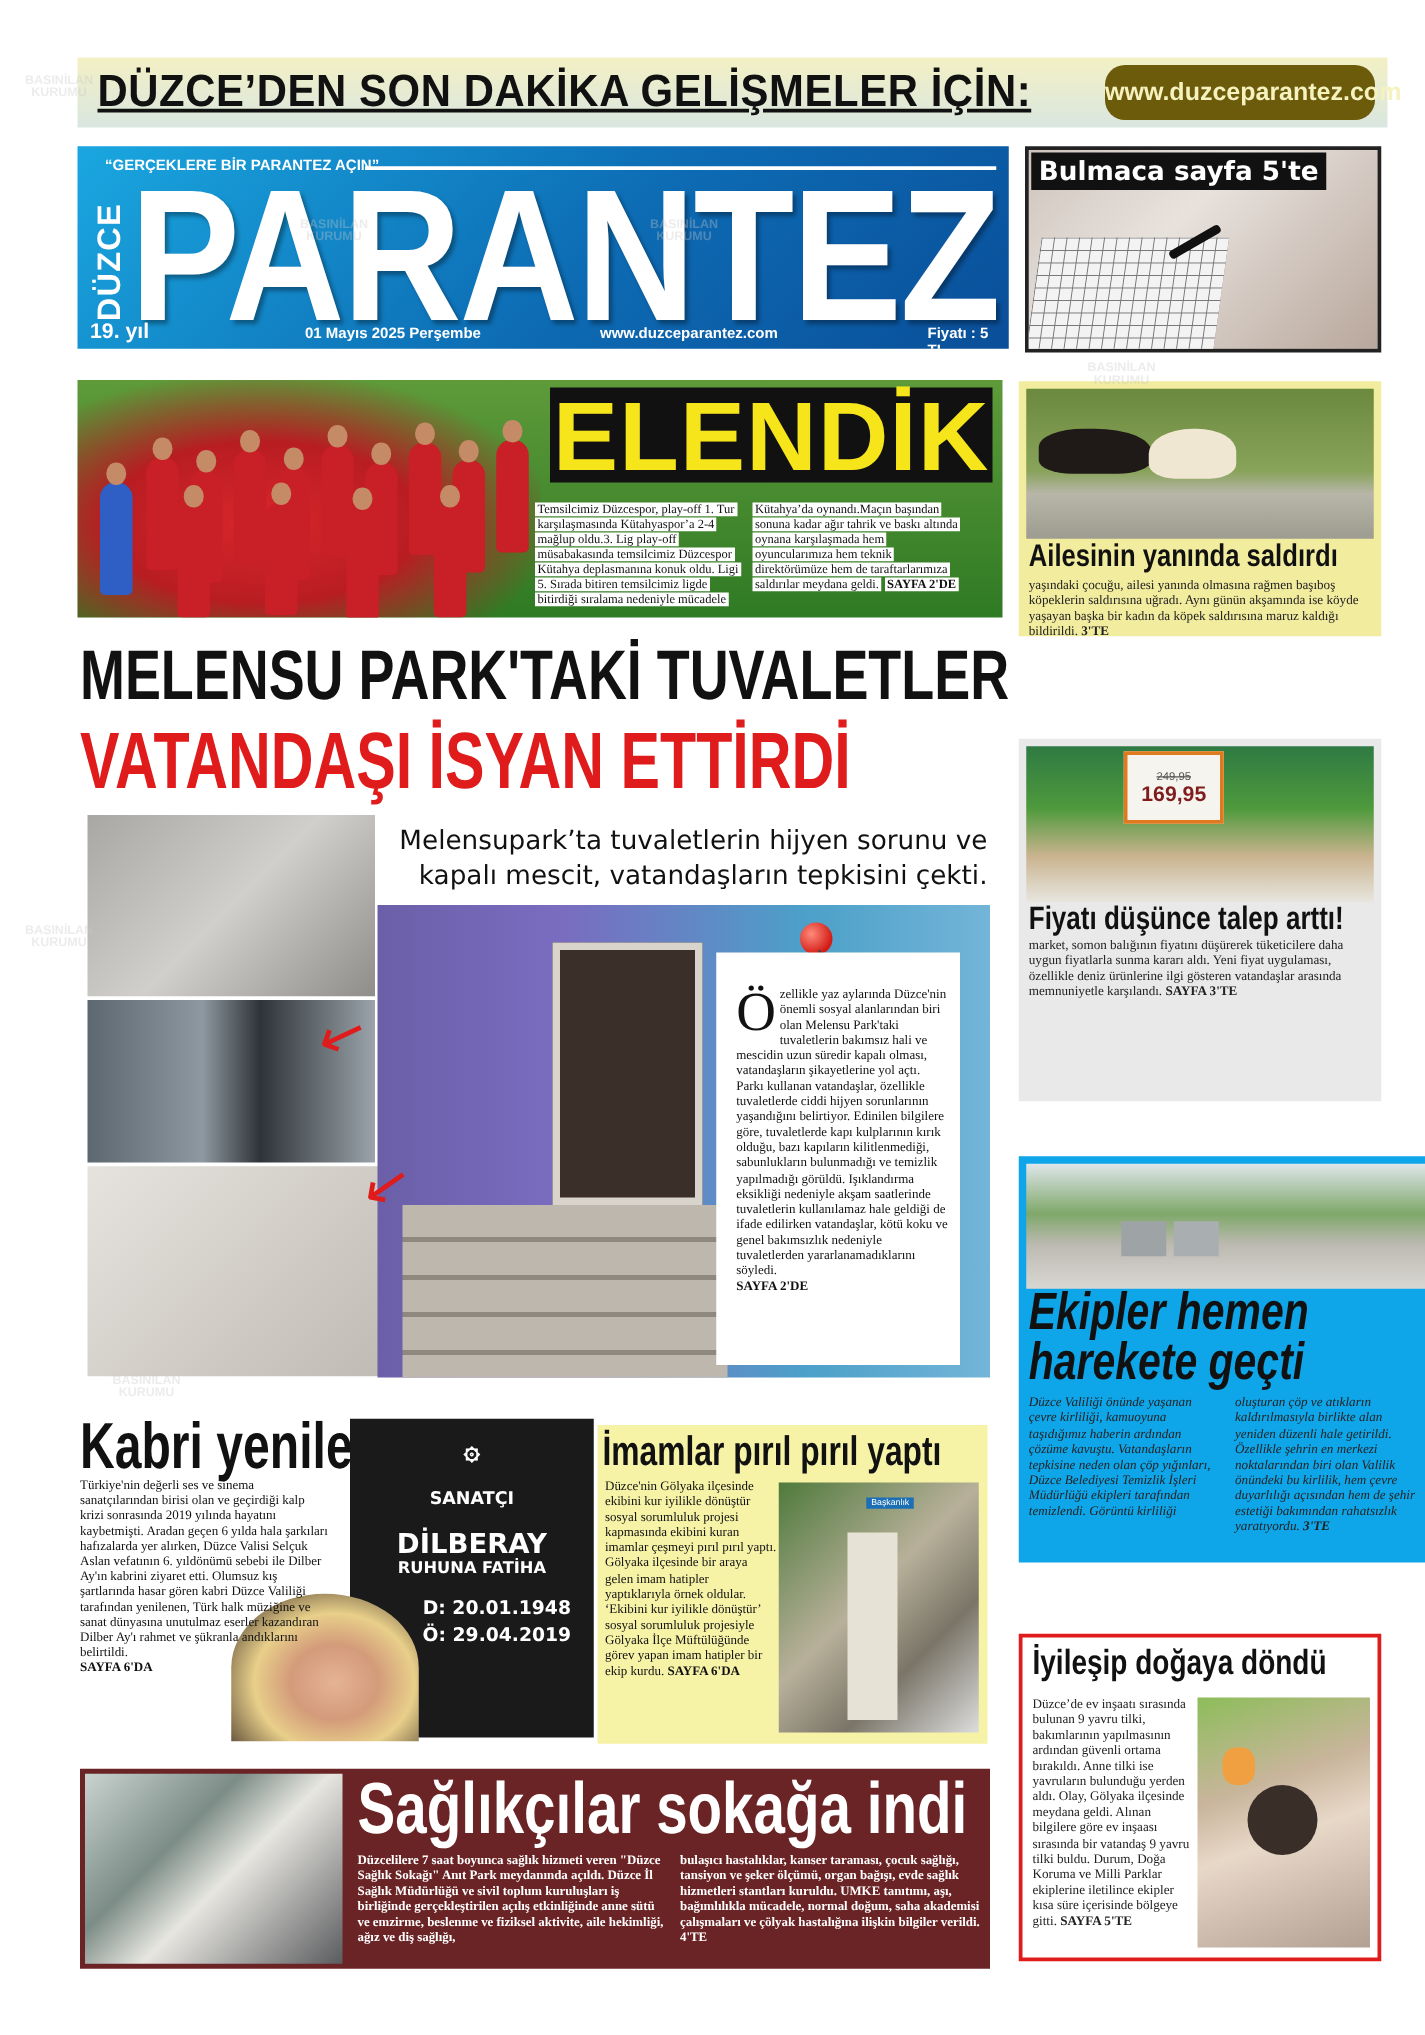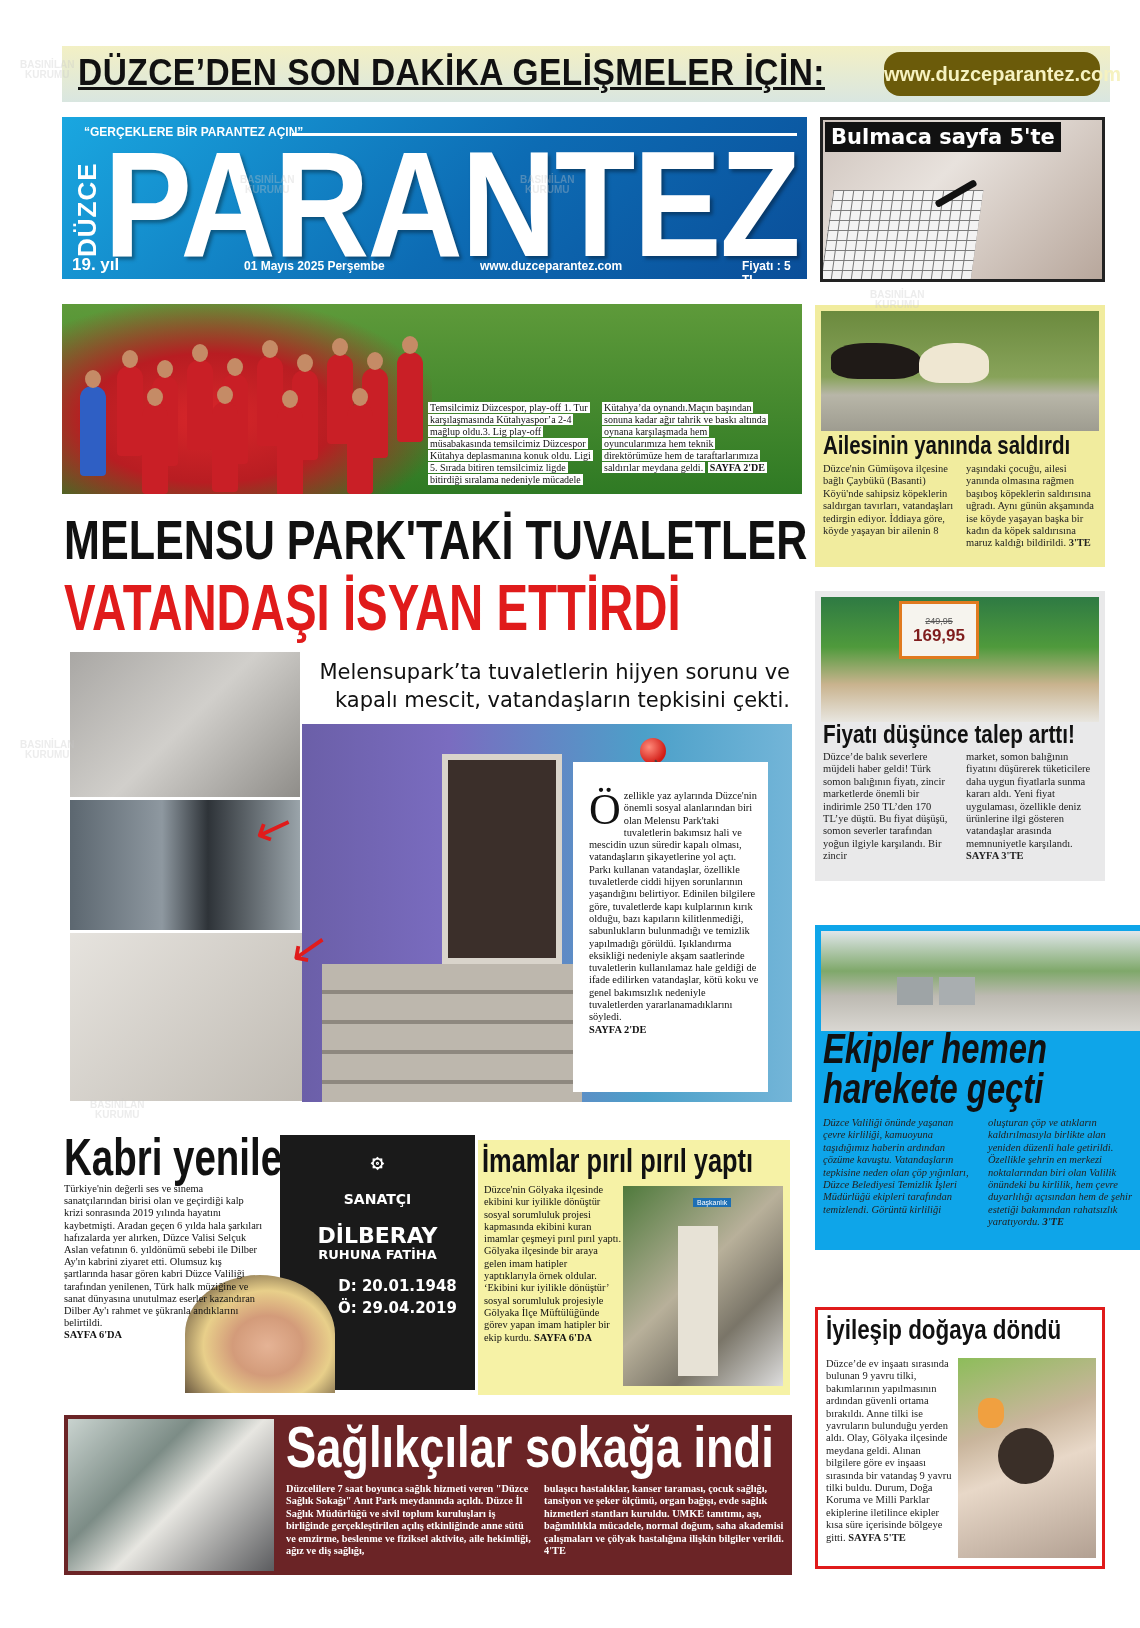--- a/index.html
+++ b/index.html
@@ -37,21 +37,21 @@
   .el-col span { background: #fff; box-decoration-break: clone; -webkit-box-decoration-break: clone; padding: 0 2px; }
 
   
   .sidebox { position: absolute; }
   .sidebox-photo { position: absolute; left: 6px; top: 6px; right: 6px; overflow: hidden; }
   .side-headline { position: absolute; left: 8px; font-family: "Liberation Sans", sans-serif; font-weight: bold; color: #111; white-space: nowrap; transform-origin: left top; }
   .side-cols { position: absolute; left: 8px; right: 8px; display: flex; gap: 12px; font-family: "Liberation Serif", serif; font-size: 10.5px; line-height: 12.4px; color: #222; }
   .side-cols > div { flex: 1; }
   .pageref { font-weight: bold; }
 
-  #dogs { left: 815px; top: 305px; width: 290px; height: 262px; background: #f1ec9e; }
+  #dogs { left: 815px; top: 305px; width: 290px; height: 204px; background: #f1ec9e; }
   #fish { left: 815px; top: 591px; width: 290px; height: 290px; background: #e9e9ea; }
   #ekip { left: 815px; top: 925px; width: 334px; height: 325px; background: #0ea5e9; font-style: italic; }
   #fox  { left: 815px; top: 1307px; width: 290px; height: 262px; background: #fff; border: 3px solid #e01b1b; }
 
   
   #hl1 { left: 64px; top: 512px; font-size: 56px; line-height: 56px; transform: scaleX(0.77); color: #111; }
   #hl2 { left: 64px; top: 575px; font-size: 64px; line-height: 66px; transform: scaleX(0.74); color: #e01b1b; }
   #subhl { left: 310px; top: 658px; width: 480px; text-align: right; font-family: "DejaVu Sans", sans-serif; font-size: 21px; line-height: 28px; color: #111; }
 
   
@@ -123,20 +123,21 @@
     <div class="player" style="left:195px;top:52px;"></div>
     <div class="player" style="left:230px;top:66px;"></div>
     <div class="player" style="left:265px;top:50px;"></div>
     <div class="player" style="left:300px;top:64px;"></div>
     <div class="player" style="left:335px;top:48px;"></div>
     <div class="player" style="left:80px;top:100px;"></div>
     <div class="player" style="left:150px;top:98px;"></div>
     <div class="player" style="left:215px;top:102px;"></div>
     <div class="player" style="left:285px;top:100px;"></div>
   </div>
+  <div id="elendik-title" class="abs">ELENDİK</div>
   <div class="abs el-col" style="left:366px;"><span>Temsilcimiz Düzcespor, play-off 1. Tur karşılaşmasında Kütahyaspor’a 2-4 mağlup oldu.3. Lig play-off müsabakasında temsilcimiz Düzcespor Kütahya deplasmanına konuk oldu. Ligi 5. Sırada bitiren temsilcimiz ligde bitirdiği sıralama nedeniyle mücadele</span></div>
   <div class="abs el-col" style="left:540px;"><span>Kütahya’da oynandı.Maçın başından sonuna kadar ağır tahrik ve baskı altında oynana karşılaşmada hem oyuncularımıza hem teknik direktörümüze hem de taraftarlarımıza saldırılar meydana geldi.</span> <span class="pageref">SAYFA 2'DE</span></div>
 </div>
 
 <div id="hl1" class="abs cond">MELENSU PARK'TAKİ TUVALETLER</div>
 <div id="hl2" class="abs cond">VATANDAŞI İSYAN ETTİRDİ</div>
 <div id="subhl" class="abs">Melensupark’ta tuvaletlerin hijyen sorunu ve kapalı mescit, vatandaşların tepkisini çekti.</div>
 
 <div id="ph-toilet1" class="abs"></div>
 <div id="ph-toilet2" class="abs"></div>
@@ -154,35 +155,33 @@
   <div class="pageref">SAYFA 2'DE</div>
 </div>
 
 <div id="dogs" class="sidebox">
   <div class="sidebox-photo" style="height:120px;background:linear-gradient(#6b8a3e, #88a35a 55%, #b8b6a8 70%, #9e9c90);">
     <div class="abs" style="left:10px;top:32px;width:90px;height:36px;border-radius:40% 50% 30% 30%;background:#1f1a17;"></div>
     <div class="abs" style="left:98px;top:32px;width:70px;height:40px;border-radius:50% 45% 30% 30%;background:#efe7d2;"></div>
   </div>
   <div class="side-headline" style="top:126px;font-size:25px;transform:scaleX(0.82);">Ailesinin yanında saldırdı</div>
   <div class="side-cols" style="top:158px;">
-    <div>Düzce'nin Gümüşova ilçesine bağlı Çaybükü (Basanti) Köyü'nde sahipsiz köpeklerin saldırgan tavırları, vatandaşları tedirgin ediyor. İddiaya göre, köyde yaşayan bir ailenin 8</div>
     <div><span>yaşındaki çocuğu, ailesi yanında olmasına rağmen başıboş köpeklerin saldırısına uğradı. Aynı günün akşamında ise köyde yaşayan başka bir kadın da köpek saldırısına maruz kaldığı bildirildi.</span> <span class="pageref">3'TE</span></div>
   </div>
 </div>
 
 <div id="fish" class="sidebox">
   <div class="sidebox-photo" style="height:125px;background:linear-gradient(180deg,#2e7a43 0%,#4f9a3c 40%,#c9b38e 70%,#e8e6e0 100%);">
     <div class="abs" style="left:78px;top:4px;width:80px;height:58px;background:#f6f4ee;border:3px solid #e07a1f;text-align:center;font-family:'Liberation Sans',sans-serif;">
       <div style="font-size:9px;color:#555;text-decoration:line-through;margin-top:12px;">249,95</div>
       <div style="font-size:17px;font-weight:bold;color:#7f1d1d;">169,95</div>
     </div>
   </div>
   <div class="side-headline" style="top:128px;font-size:26px;transform:scaleX(0.8);">Fiyatı düşünce talep arttı!</div>
   <div class="side-cols" style="top:160px;">
-    <div>Düzce’de balık severlere müjdeli haber geldi! Türk somon balığının fiyatı, zincir marketlerde önemli bir indirimle 250 TL’den 170 TL’ye düştü. Bu fiyat düşüşü, somon severler tarafından yoğun ilgiyle karşılandı. Bir zincir</div>
     <div><span>market, somon balığının fiyatını düşürerek tüketicilere daha uygun fiyatlarla sunma kararı aldı. Yeni fiyat uygulaması, özellikle deniz ürünlerine ilgi gösteren vatandaşlar arasında memnuniyetle karşılandı.</span> <span class="pageref">SAYFA 3'TE</span></div>
   </div>
 </div>
 
 <div id="ekip" class="sidebox">
   <div class="sidebox-photo" style="height:100px;background:linear-gradient(180deg,#dfe6ea 0%,#7fa86a 40%,#bdbab2 65%,#d9d7d2 100%);">
     <div class="abs" style="left:76px;top:46px;width:36px;height:28px;background:#9ea4a6;"></div>
     <div class="abs" style="left:118px;top:46px;width:36px;height:28px;background:#a9aeb0;"></div>
   </div>
   <div class="side-headline" style="top:104px;font-size:42px;line-height:40px;transform:scaleX(0.78);">Ekipler hemen</div>

